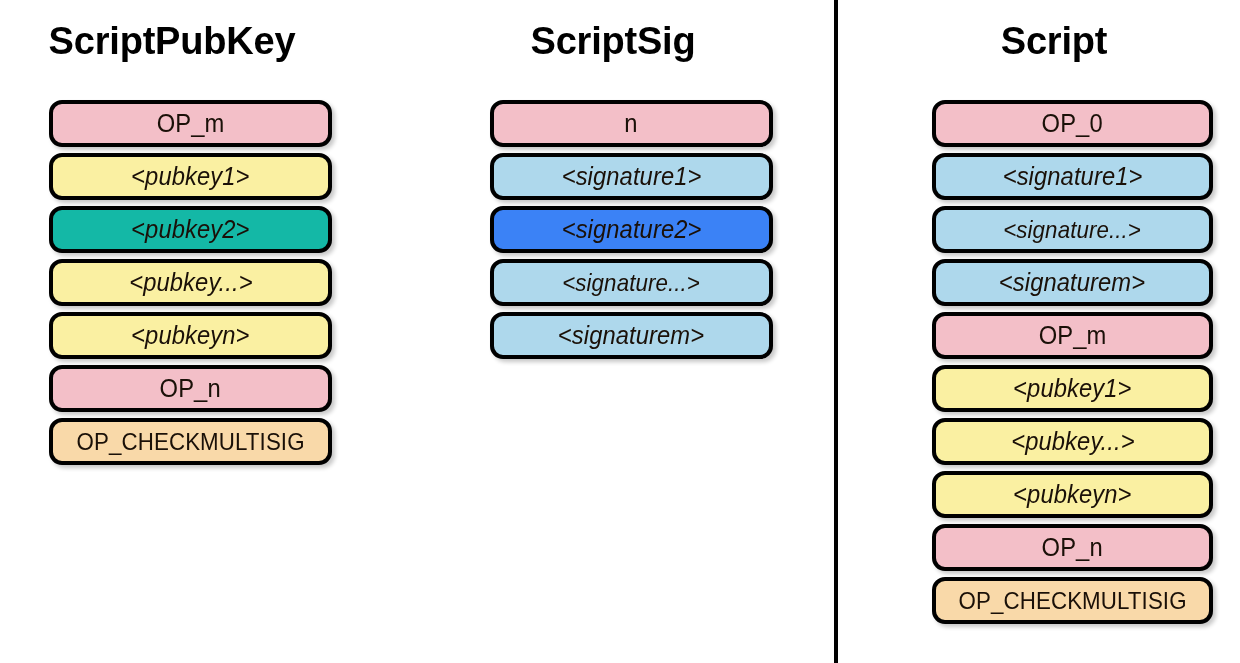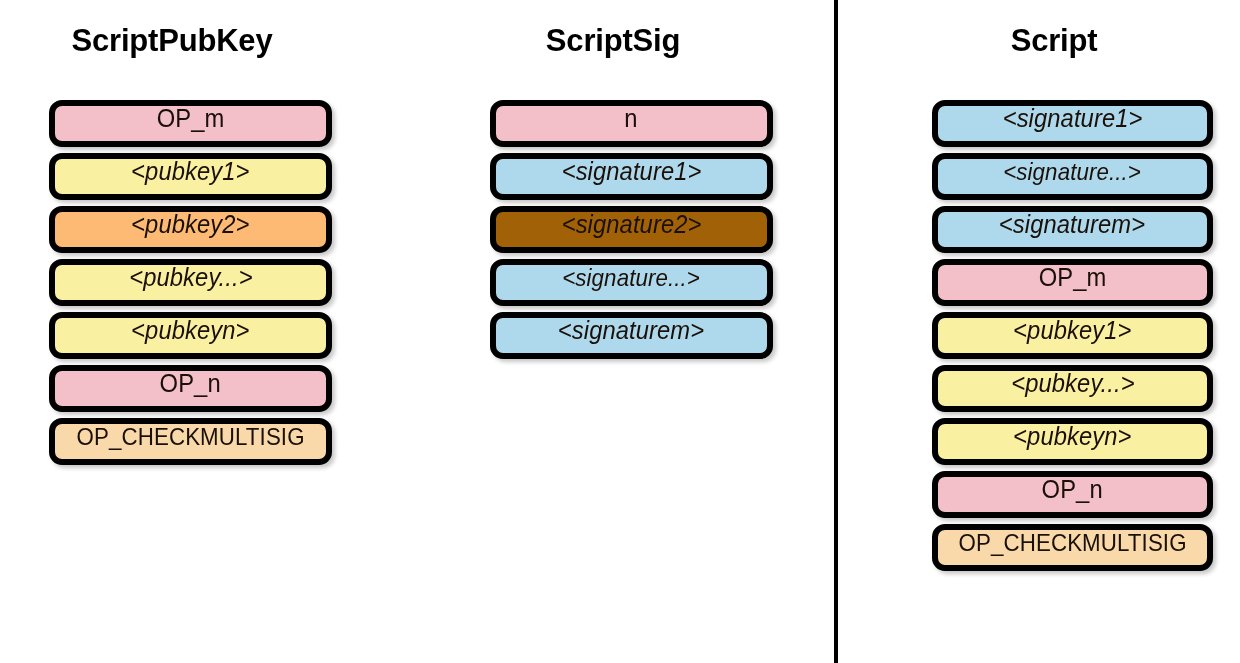--- a/index.html
+++ b/index.html
@@ -42,42 +42,43 @@
   .col-2 { left: 895px; width: 318px; }
 
   .col-title {
     position: absolute;
     top: 22px;
     left: 0;
     width: 100%;
     text-align: center;
     font-family: "Liberation Sans Narrow", "Liberation Sans", "DejaVu Sans", sans-serif;
     font-weight: bold;
-    font-size: 31px;
+    font-size: 38px;
     letter-spacing: -0.2px;
     color: #000000;
     line-height: 38px;
     white-space: nowrap;
   }
 
   .stack {
     position: absolute;
     top: 100px;
     left: 0;
     width: 100%;
   }
 
   .op-box {
     position: relative;
     height: 47px;
     margin-bottom: 6px;
-    border: 6px solid #a16207;
+    border: 4px solid #a16207;
     border-radius: 13px;
     box-sizing: border-box;
     display: flex;
+    align-items: center;
     justify-content: center;
     box-shadow: 3px 3px 4px rgba(0,0,0,0.22);
     overflow: hidden;
     margin-left: 37px;
   }
   .op-box:last-child { margin-bottom: 0; }
 
   .op-label {
     font-family: "Liberation Sans Narrow", "Liberation Sans", "DejaVu Sans", sans-serif;
     font-size: 25px;
@@ -107,21 +108,21 @@
 
   <div class="column col-0">
     <div class="col-title">ScriptPubKey</div>
     <div class="stack">
         <div class="op-box fill-pink" style="background: rgb(243, 191, 200); border-color: rgb(0, 0, 0);">
           <span class="op-label" style="color: rgb(26, 16, 8);">OP_m</span>
         </div>
         <div class="op-box fill-yellow" style="background: rgb(250, 240, 162); border-color: rgb(0, 0, 0);">
           <span class="op-label" style="color: rgb(26, 16, 8);">&lt;pubkey1&gt;</span>
         </div>
-        <div class="op-box fill-yellow" style="background: #fdba74; border-color: rgb(0, 0, 0);">
+        <div class="op-box fill-yellow" style="background: #14b8a6; border-color: rgb(0, 0, 0);">
           <span class="op-label" style="color: rgb(26, 16, 8);">&lt;pubkey2&gt;</span>
         </div>
         <div class="op-box fill-yellow" style="background: rgb(250, 240, 162); border-color: rgb(0, 0, 0);">
           <span class="op-label" style="color: rgb(26, 16, 8);">&lt;pubkey...&gt;</span>
         </div>
         <div class="op-box fill-yellow" style="background: rgb(250, 240, 162); border-color: rgb(0, 0, 0);">
           <span class="op-label" style="color: rgb(26, 16, 8);">&lt;pubkeyn&gt;</span>
         </div>
         <div class="op-box fill-pink" style="background: rgb(243, 191, 200); border-color: rgb(0, 0, 0);">
           <span class="op-label" style="color: rgb(26, 16, 8);">OP_n</span>
@@ -134,35 +135,38 @@
 
   <div class="column col-1">
     <div class="col-title">ScriptSig</div>
     <div class="stack">
         <div class="op-box fill-pink" style="background: rgb(243, 191, 200); border-color: rgb(0, 0, 0);">
           <span class="op-label" style="color: rgb(26, 16, 8);">n</span>
         </div>
         <div class="op-box fill-blue" style="background: rgb(174, 216, 236); border-color: rgb(0, 0, 0);">
           <span class="op-label" style="color: rgb(26, 16, 8);">&lt;signature1&gt;</span>
         </div>
-        <div class="op-box fill-blue" style="background: #a16207; border-color: rgb(0, 0, 0);">
+        <div class="op-box fill-blue" style="background: #3b82f6; border-color: rgb(0, 0, 0);">
           <span class="op-label" style="color: rgb(26, 16, 8);">&lt;signature2&gt;</span>
         </div>
         <div class="op-box fill-blue" style="background: rgb(174, 216, 236); border-color: rgb(0, 0, 0);">
           <span class="op-label wide" style="color: rgb(26, 16, 8);">&lt;signature...&gt;</span>
         </div>
         <div class="op-box fill-blue" style="background: rgb(174, 216, 236); border-color: rgb(0, 0, 0);">
           <span class="op-label" style="color: rgb(26, 16, 8);">&lt;signaturem&gt;</span>
         </div>
       </div>
   </div>
 
   <div class="column col-2">
     <div class="col-title">Script</div>
     <div class="stack">
+        <div class="op-box fill-pink" style="background: rgb(243, 191, 200); border-color: rgb(0, 0, 0);">
+          <span class="op-label" style="color: rgb(26, 16, 8);">OP_0</span>
+        </div>
         <div class="op-box fill-blue" style="background: rgb(174, 216, 236); border-color: rgb(0, 0, 0);">
           <span class="op-label" style="color: rgb(26, 16, 8);">&lt;signature1&gt;</span>
         </div>
         <div class="op-box fill-blue" style="background: rgb(174, 216, 236); border-color: rgb(0, 0, 0);">
           <span class="op-label wide" style="color: rgb(26, 16, 8);">&lt;signature...&gt;</span>
         </div>
         <div class="op-box fill-blue" style="background: rgb(174, 216, 236); border-color: rgb(0, 0, 0);">
           <span class="op-label" style="color: rgb(26, 16, 8);">&lt;signaturem&gt;</span>
         </div>
         <div class="op-box fill-pink" style="background: rgb(243, 191, 200); border-color: rgb(0, 0, 0);">

